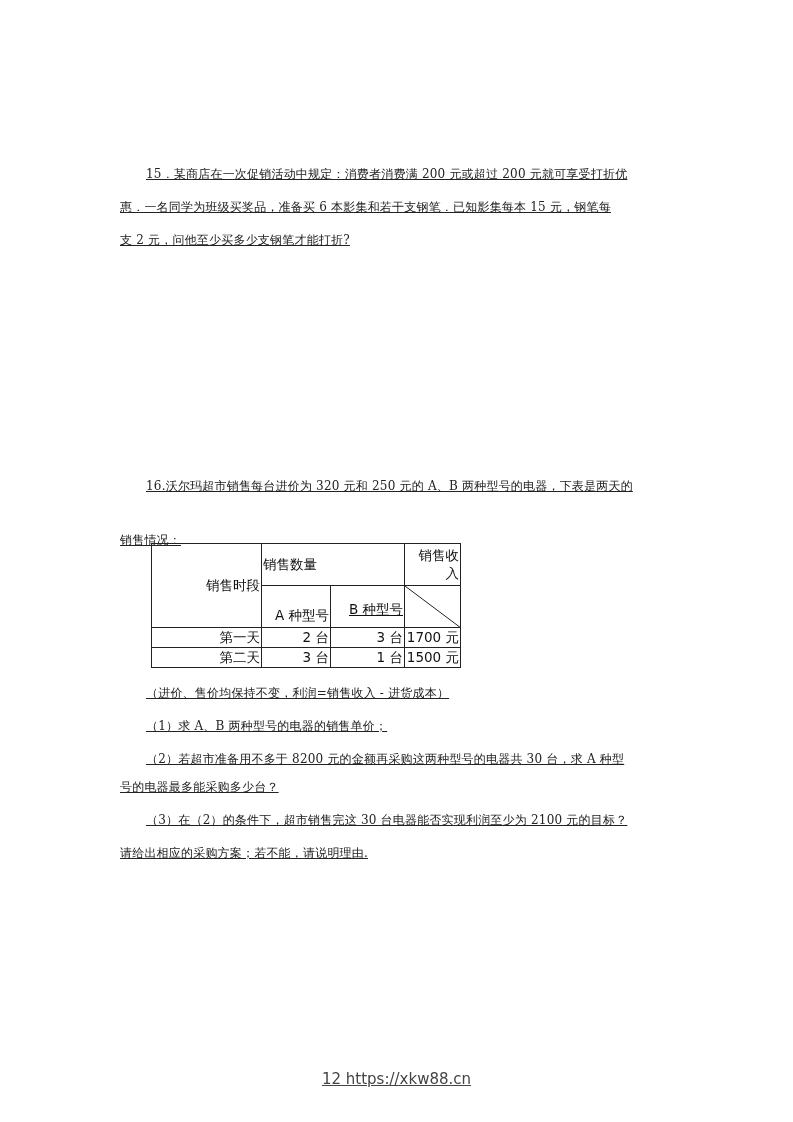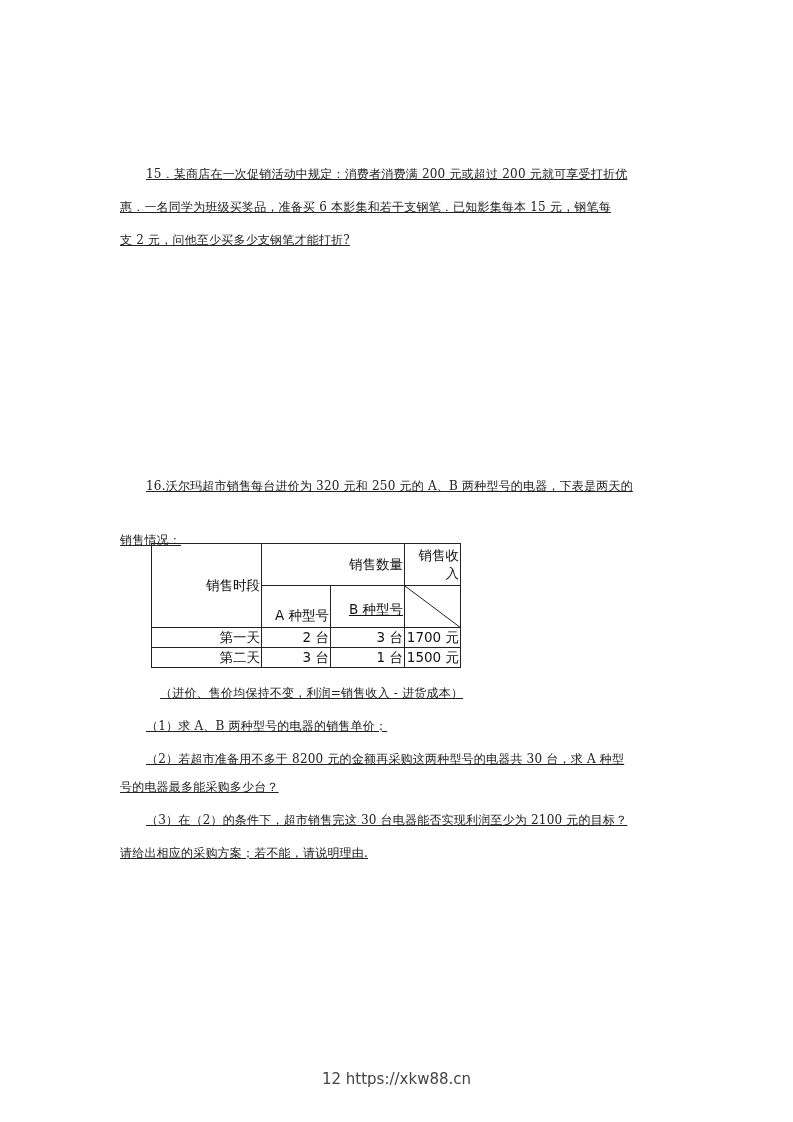--- a/index.html
+++ b/index.html
@@ -5,40 +5,40 @@
   html, body { margin:0; padding:0; background:#ffffff; }
   body { width:793px; height:1122px; position:relative; overflow:hidden;
          font-family:"DejaVu Serif","Liberation Serif",serif; color:#222; }
   .line { position:absolute; font-size:12px; white-space:nowrap; letter-spacing:0.2px;text-decoration:underline; }
   table.sales { position:absolute; left:151px; top:543px; border-collapse:collapse;
          font-family:"DejaVu Sans","Liberation Sans",sans-serif; font-size:13.5px; color:#111; }
   table.sales td { border:1px solid #222; padding:0 1px; vertical-align:middle;text-align:right; }
   .diag { position:relative; }
   .diag svg { position:absolute; left:0; top:0; }
   .footer { position:absolute; top:1070px; left:0; width:793px; text-align:center;
-         font-family:"DejaVu Sans","Liberation Sans",sans-serif; font-size:15px; color:#444; }
+         font-family:"DejaVu Sans","Liberation Sans",sans-serif; font-size:15px; color:#444;text-decoration:underline; }
 </style>
 </head>
 <body>
 
 <div>
   <div class="line" style="left:146px; top:166px;">15．某商店在一次促销活动中规定：消费者消费满 200 元或超过 200 元就可享受打折优</div>
   <div class="line" style="left:120px; top:199px;">惠．一名同学为班级买奖品，准备买 6 本影集和若干支钢笔．已知影集每本 15 元，钢笔每</div>
   <div class="line" style="left:120px; top:232px;">支 2 元，问他至少买多少支钢笔才能打折?</div>
 </div>
 
 <div>
   <div class="line" style="left:146px; top:478px;">16.沃尔玛超市销售每台进价为 320 元和 250 元的 A、B 两种型号的电器，下表是两天的</div>
   <div class="line" style="left:120px; top:511px;margin-top:21px;">销售情况：</div>
 
   <table class="sales">
     <tbody>
         <tr style="height:42px;">
       <td rowspan="2" style="width:107px;">销售时段</td>
-      <td colspan="2" style="text-align:right;">销售数量</td>
+      <td colspan="2" style="text-align:left;">销售数量</td>
       <td style="width:53px;">销售收入</td>
     </tr>
     <tr style="height:42px;">
       <td style="width:66px; vertical-align:bottom; padding-bottom:2px;">A 种型号</td>
       <td style="width:66px; vertical-align:bottom; padding-bottom:8px; padding-left:6px;text-decoration:underline;">B 种型号</td>
       <td class="diag">
         <svg width="56" height="42">
           <line x1="0" y1="0" x2="56" y2="42" stroke="#222" stroke-width="1"></line>
         </svg>
       </td>
@@ -51,21 +51,21 @@
     </tr>
     <tr style="height:20px;">
       <td>第二天</td>
       <td>3 台</td>
       <td>1 台</td>
       <td>1500 元</td>
     </tr>
   </tbody>
     </table>
 
-  <div class="line" style="left:160px; top:685px;">（进价、售价均保持不变，利润=销售收入 - 进货成本）</div>
+  <div class="line" style="left:146px; top:685px;">（进价、售价均保持不变，利润=销售收入 - 进货成本）</div>
   <div class="line" style="left:146px; top:718px;">（1）求 A、B 两种型号的电器的销售单价；</div>
   <div class="line" style="left:146px; top:751px;">（2）若超市准备用不多于 8200 元的金额再采购这两种型号的电器共 30 台，求 A 种型</div>
   <div class="line" style="left:120px; top:779px;">号的电器最多能采购多少台？</div>
   <div class="line" style="left:146px; top:812px;">（3）在（2）的条件下，超市销售完这 30 台电器能否实现利润至少为 2100 元的目标？</div>
   <div class="line" style="left:120px; top:845px;">请给出相应的采购方案；若不能，请说明理由.</div>
 </div>
 
 <div class="footer">12 https://xkw88.cn</div>
 
 </body></html>

